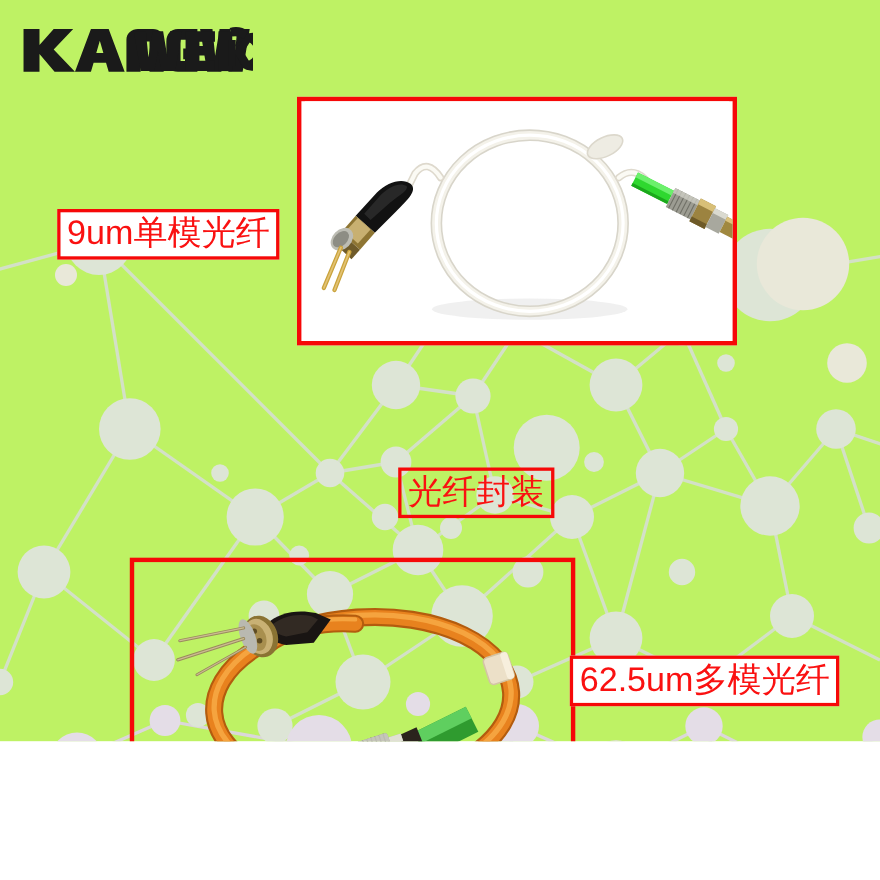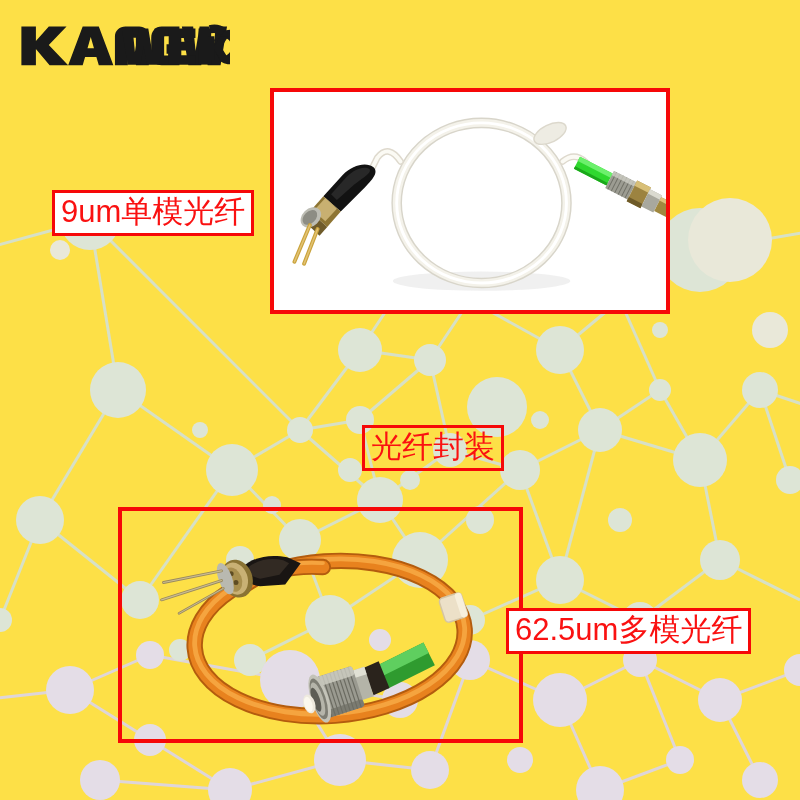--- a/index.html
+++ b/index.html
@@ -6,23 +6,23 @@
     margin: 0;
     padding: 0;
     background: #ffffff;
   }
   body {
     font-family: "Liberation Sans", "DejaVu Sans", sans-serif;
   }
   #page {
     position: relative;
     width: 800px;
-    height: 800px;
+    height: 674px;
     overflow: hidden;
-    background: #fde047;
+    background: #bef264;
   }
 
   
   #bg-network {
     position: absolute;
     left: 0; top: 0;
     width: 800px; height: 800px;
     z-index: 0;
   }
 
@@ -84,24 +84,23 @@
     top: 190px;
     background: #ffffff;
   }
   #caption-package {
     left: 362px;
     top: 390px;
     background: transparent;
     margin-top: 35px;
   }
   #caption-multi {
-    left: 506px;
+    left: 518px;
     top: 596px;
     background: #ffffff;
-    margin-top: 12px;
   }
 </style>
 </head>
 <body>
 
 <div id="page">
 
   <svg id="bg-network" viewBox="0 0 800 800" xmlns="http://www.w3.org/2000/svg">
     <defs>
       <g id="defs-none"></g>

